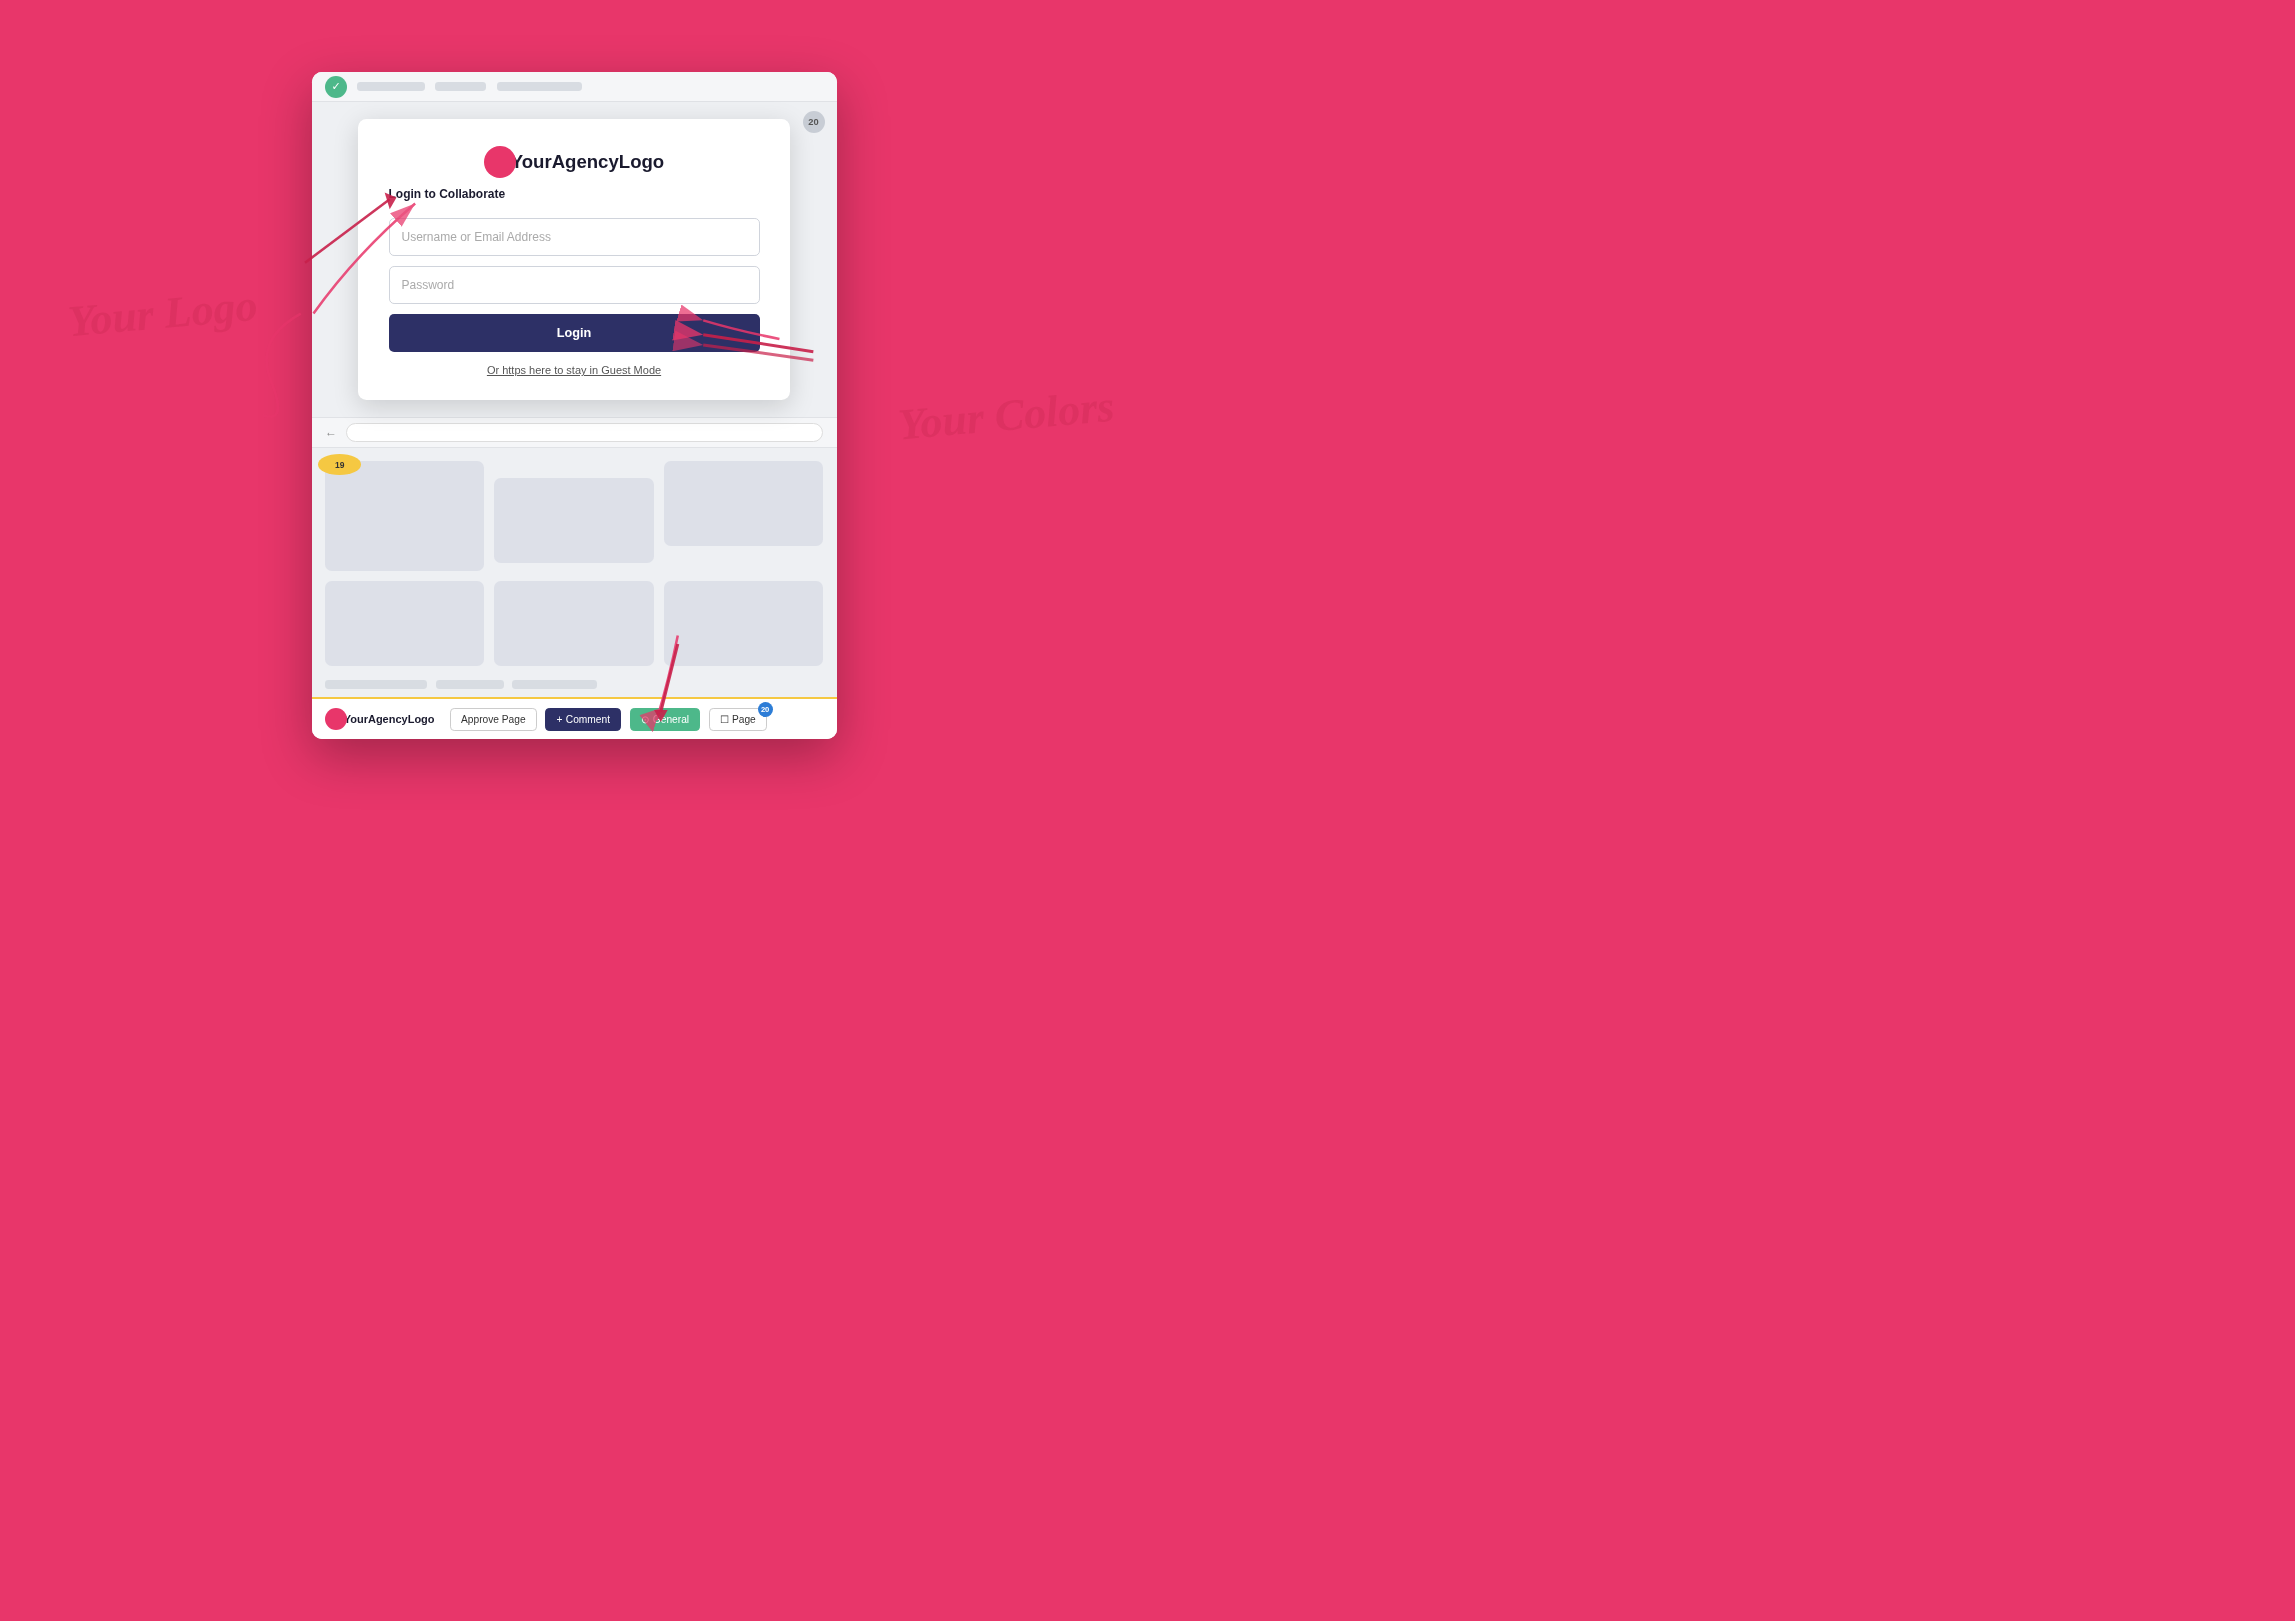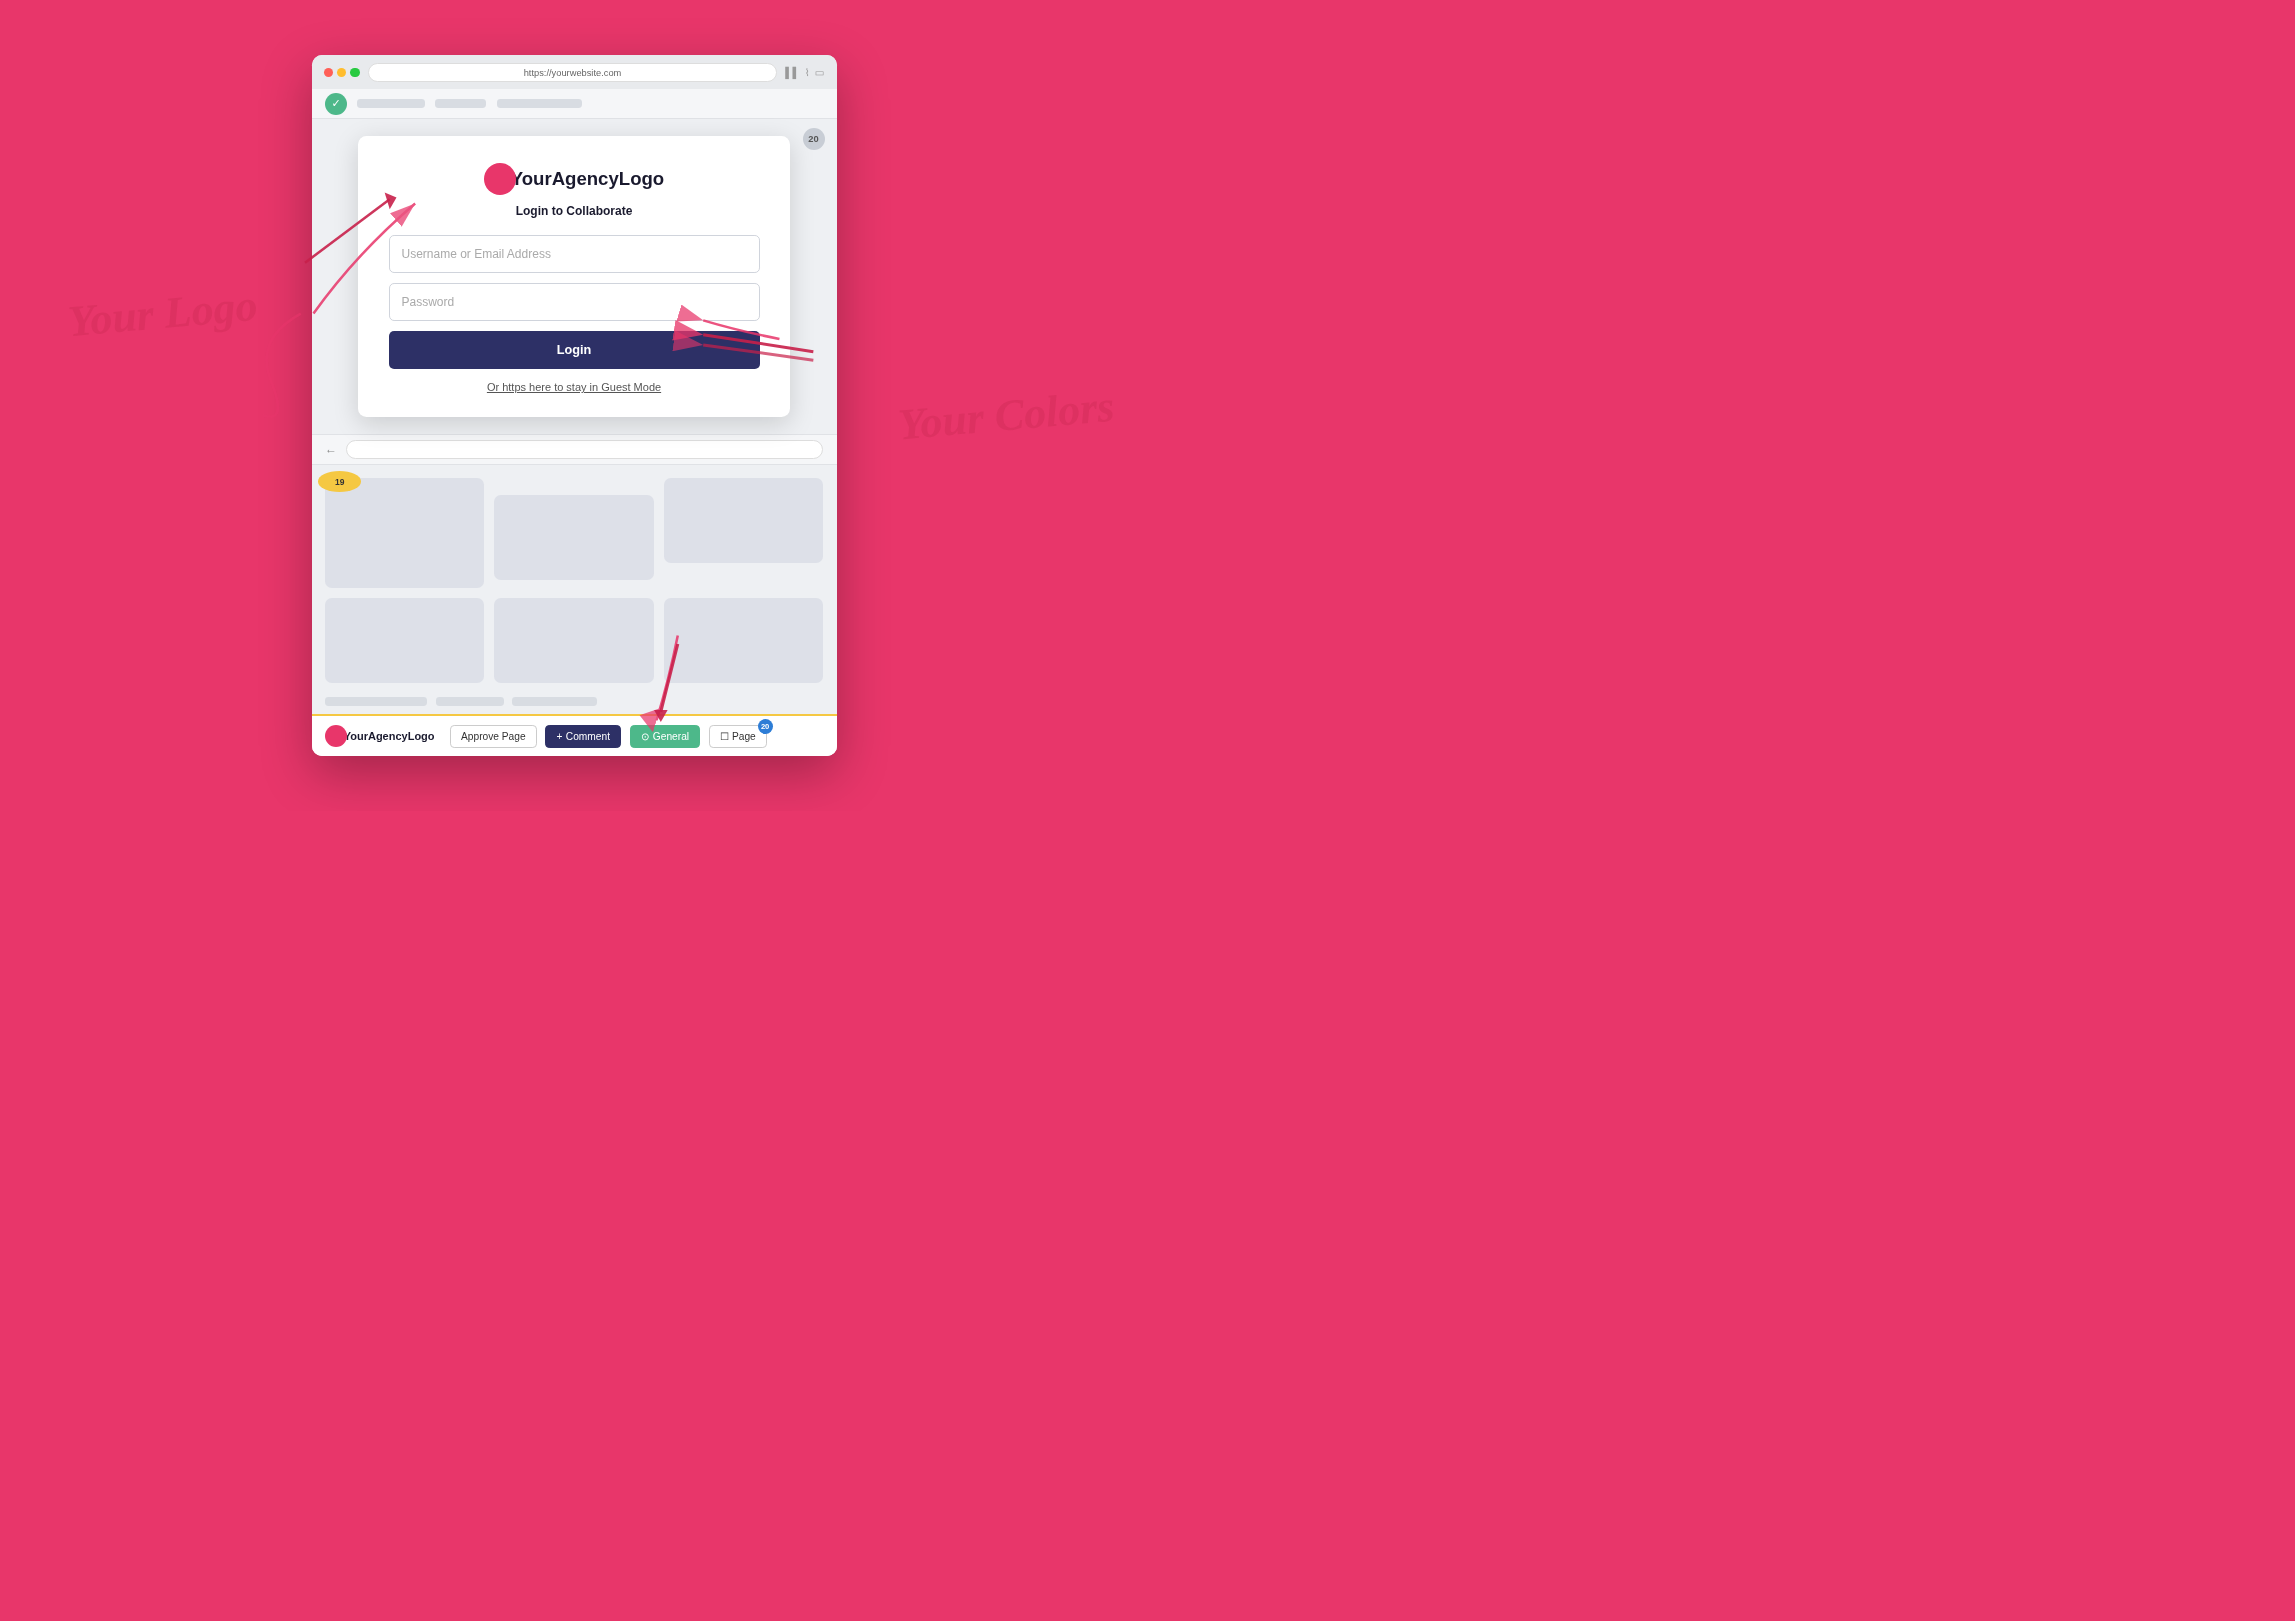--- a/index.html
+++ b/index.html
@@ -179,21 +179,21 @@
       z-index: 1;
     }
 
     .logo-text {
       font-size: 18.6px;
       font-weight: 700;
       color: #1a1a2e;
     }
 
     .modal-subtitle {
-      text-align: center;
+      text-align: left;
       font-size: 12px;
       font-weight: 600;
       color: #1a1a2e;
       margin-bottom: 17px;
     }
 
     .form-field {
       width: 100%;
       border: 1.3px solid #d0d4dc;
       border-radius: 5.1px;
@@ -429,35 +429,20 @@
 
   <path d="M 800 760 L 780 840" stroke="#C8204A" stroke-width="3.5" fill="none" opacity="0.9"></path>
   <polygon points="772,838 788,838 780,852" fill="#C8204A" opacity="0.9"></polygon>
 
   <path d="M 360 310 L 460 235" stroke="#C8204A" stroke-width="3" fill="none" opacity="0.9"></path>
   <polygon points="454,227 468,233 460,247" fill="#C8204A" opacity="0.9"></polygon>
 </svg>
 
 <div class="browser-window">
 
-  <div class="browser-chrome">
-    <div class="browser-dots">
-      <div class="dot dot-red"></div>
-      <div class="dot dot-yellow"></div>
-      <div class="dot dot-green"></div>
-    </div>
-    <div class="browser-url-bar">
-      <span>https://yourwebsite.com</span>
-    </div>
-    <div class="browser-icons">
-      <span>▌▌</span>
-      <span>⌇</span>
-      <span>▭</span>
-    </div>
-  </div>
 
   <div class="browser-content">
 
     <div class="page-header-blur">
       <div class="header-check-icon">✓</div>
       <div class="header-blur-block" style="width:68px;"></div>
       <div class="header-blur-block" style="width:51px;"></div>
       <div class="header-blur-block" style="width:85px;"></div>
     </div>
 

